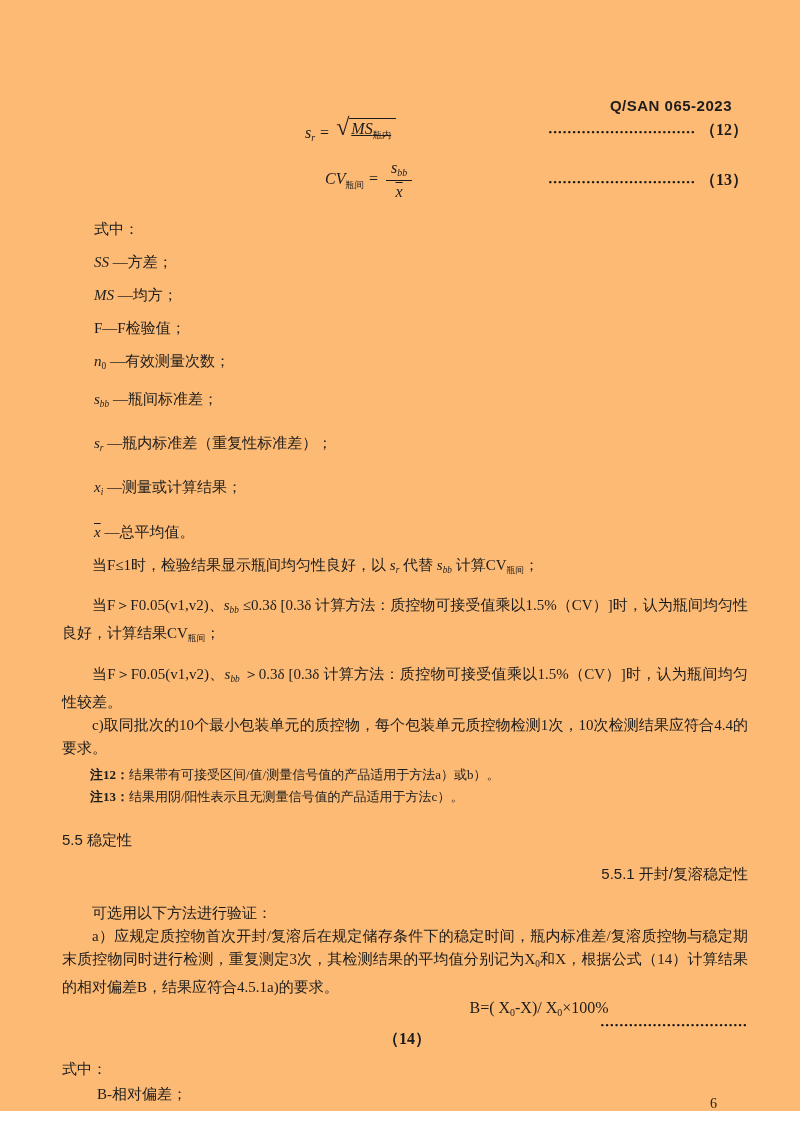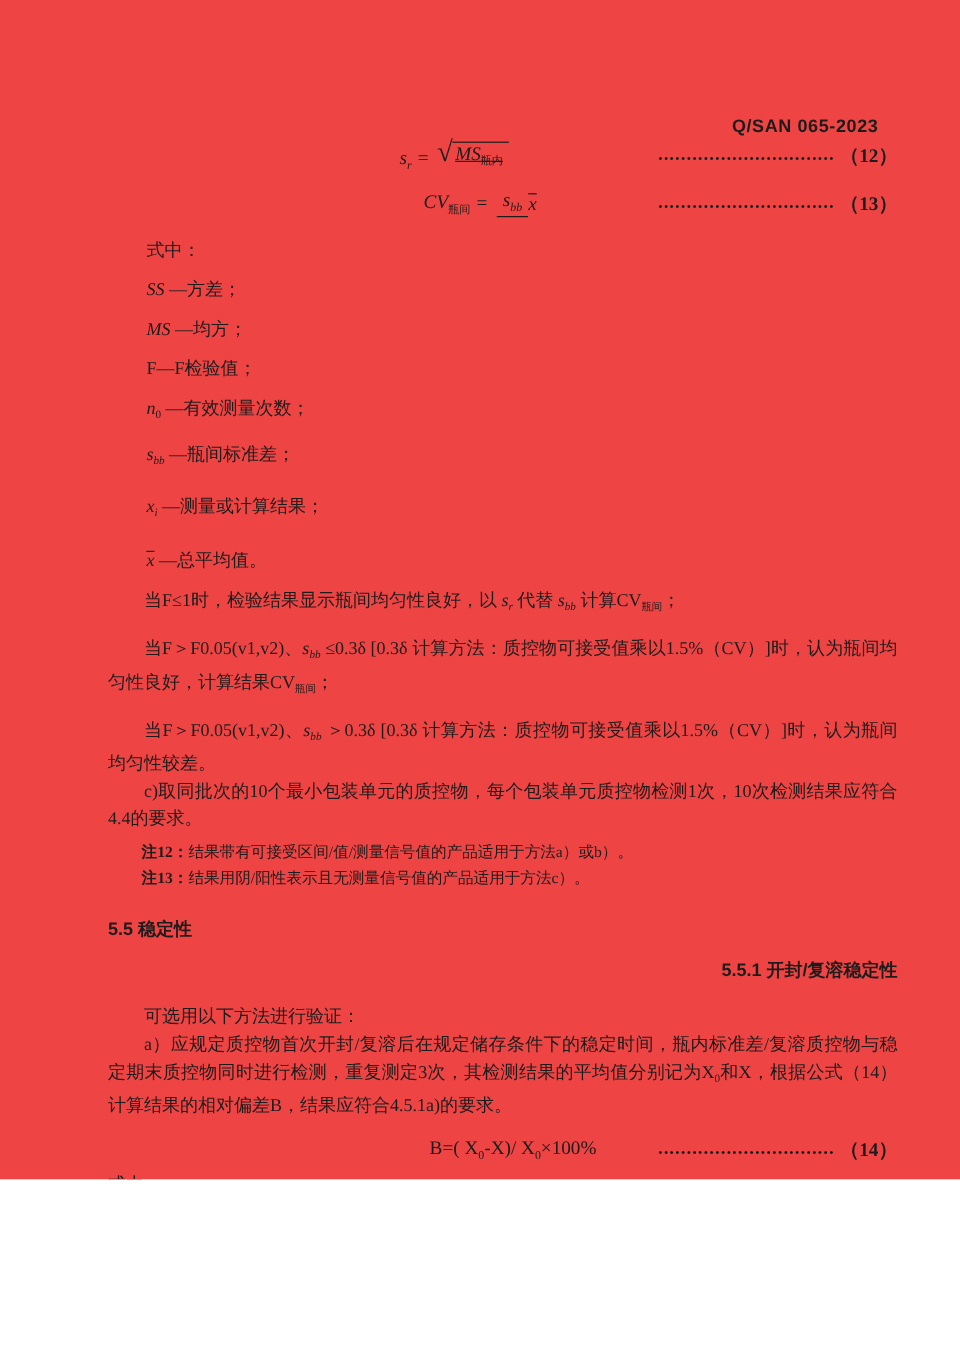--- a/index.html
+++ b/index.html
@@ -1,72 +1,72 @@
 <!DOCTYPE html>
 <html><head>
 <meta charset="utf-8">
 <style>
   html,body{margin:0;padding:0;background:#ffffff;}
   .page{
     position:relative;
-    width:800px;height:983px;
-    background:#ef4444;
+    width:800px;height:1111px;
+    background:#fdba74;
     box-sizing:border-box;
-    padding:0 52px 0 90px;
+    padding:0 52px 0 62px;
     overflow:hidden;
     font-family:"Liberation Serif","DejaVu Serif",serif;
     font-size:15px;
     color:#1c1c1c;
   }
   .doc-header{
     position:absolute;top:97px;right:68px;
     font-family:"Liberation Sans","DejaVu Sans",sans-serif;
     font-weight:bold;font-size:15px;letter-spacing:.5px;
   }
   
   .formula-row{display:flex;align-items:center;text-align:center;}
   .f12{margin-top:118px;}
   .f13{margin-top:16px;}
-  .f14{margin-top:14px;}
+  .f14{margin-top:0;flex-direction:column;}
   .f12 .fx{margin-left:243px;}
   .f13 .fx{margin-left:263px;}
   .f14 .fx{margin-left:268px;}
   .fx{font-family:"Liberation Serif","DejaVu Serif",serif;font-size:16px;white-space:nowrap;}
   .leader{
     margin-left:auto;
     font-size:9px;font-weight:bold;letter-spacing:1.6px;
     white-space:nowrap;color:#141414;
     transform:translateY(1px);
   }
   .fnum{font-size:16px;margin-left:4px;white-space:nowrap;font-weight:bold;}
   .it{font-style:italic;font-family:"Liberation Serif","DejaVu Serif",serif;}
   .itol{font-style:italic;text-decoration:overline;font-family:"Liberation Serif","DejaVu Serif",serif;}
   .sub{font-size:0.62em;vertical-align:-0.35em;}
   .subit{font-size:0.62em;vertical-align:-0.35em;font-style:italic;font-family:"Liberation Serif","DejaVu Serif",serif;}
   .subcjk{font-size:0.58em;vertical-align:-0.4em;}
   .b{font-weight:bold;}
   .sqrt{display:inline-flex;align-items:flex-start;margin-left:2px;}
   .rad{font-size:24px;line-height:1;font-style:normal;transform:translateY(-3px);}
   .radicand{border-top:1.6px solid #1c1c1c;padding:1px 5px 0 2px;text-decoration:underline;}
-  .frac{display:inline-flex;flex-direction:row;align-items:center;vertical-align:middle;margin:0 3px;line-height:1.15;}
+  .frac{display:inline-flex;flex-direction:column;align-items:center;vertical-align:middle;margin:0 3px;line-height:1.15;}
   .frac .num{padding:0 5px 1px 5px;border-bottom:1.6px solid #1c1c1c;}
   .frac .den{padding-top:2px;}
   .eq{margin:0 5px;font-style:normal;}
   
   .def{line-height:22px;margin:0 0 11px 32px;}
   .def.tall{margin-bottom:17px;}
   .first-shizhong{margin-top:16px;}
   .para{line-height:23px;margin:0;text-indent:2em;text-align:justify;}
   .gap-s{margin-top:7px;}
   .gap-m{margin-top:12px;}
   .note{font-size:13px;line-height:22px;margin-left:28px;}
   .notes-block{margin-top:4px;}
   .heading{
     font-family:"Liberation Sans","DejaVu Sans",sans-serif;
-    font-weight:bold;font-size:15px;line-height:20px;
+    font-weight:normal;font-size:15px;line-height:20px;
   }
   .h55{margin-top:22px;}
   .h551{margin-top:14px;text-align:right;}
   .sp1{margin-top:18px;}
   .tail-shizhong{line-height:23px;margin-top:8px;text-indent:0;}
   .tail-b{line-height:23px;margin-left:35px;margin-top:2px;}
   .page-number{
     position:absolute;left:710px;top:1096px;
     font-size:14px;font-family:"Liberation Serif","DejaVu Serif",serif;
   }
@@ -99,20 +99,21 @@
     <span class="leader">•••••••••••••••••••••••••••••••</span>
     <span class="fnum">（13）</span>
   </div>
 
   <div class="def first-shizhong"><span>式中：</span></div>
   <div class="def"><span class="it">SS</span><span> —方差；</span></div>
   <div class="def"><span class="it">MS</span><span> —均方；</span></div>
   <div class="def"><span>F—F检验值；</span></div>
   <div class="def"><span class="it">n</span><span class="sub">0</span><span> —有效测量次数；</span></div>
   <div class="def tall"><span class="it">s</span><span class="subit">bb</span><span> —瓶间标准差；</span></div>
+  <div class="def tall"><span class="it">s</span><span class="subit">r</span><span> —瓶内标准差（重复性标准差）；</span></div>
   <div class="def tall"><span class="it">x</span><span class="subit">i</span><span> —测量或计算结果；</span></div>
   <div class="def"><span class="itol">x</span><span> —总平均值。</span></div>
 
   <p class="para"><span>当F≤1时，检验结果显示瓶间均匀性良好，以 </span><span class="it">s</span><span class="subit">r</span><span> 代替 </span><span class="it">s</span><span class="subit">bb</span><span> 计算CV</span><span class="subcjk">瓶间</span><span>；</span></p>
   <p class="para gap-m"><span>当F＞F0.05(v1,v2)、</span><span class="it">s</span><span class="subit">bb</span><span> ≤0.3δ [0.3δ 计算方法：质控物可接受值乘以1.5%（CV）]时，认为瓶间均匀性良好，计算结果CV</span><span class="subcjk">瓶间</span><span>；</span></p>
   <p class="para gap-m"><span>当F＞F0.05(v1,v2)、</span><span class="it">s</span><span class="subit">bb</span><span> ＞0.3δ [0.3δ 计算方法：质控物可接受值乘以1.5%（CV）]时，认为瓶间均匀性较差。</span></p>
   <p class="para"><span>c)取同批次的10个最小包装单元的质控物，每个包装单元质控物检测1次，10次检测结果应符合4.4的要求。</span></p>
 
   <div class="notes-block">
     <div class="note"><span class="b">注12：</span><span>结果带有可接受区间/值/测量信号值的产品适用于方法a）或b）。</span></div>

